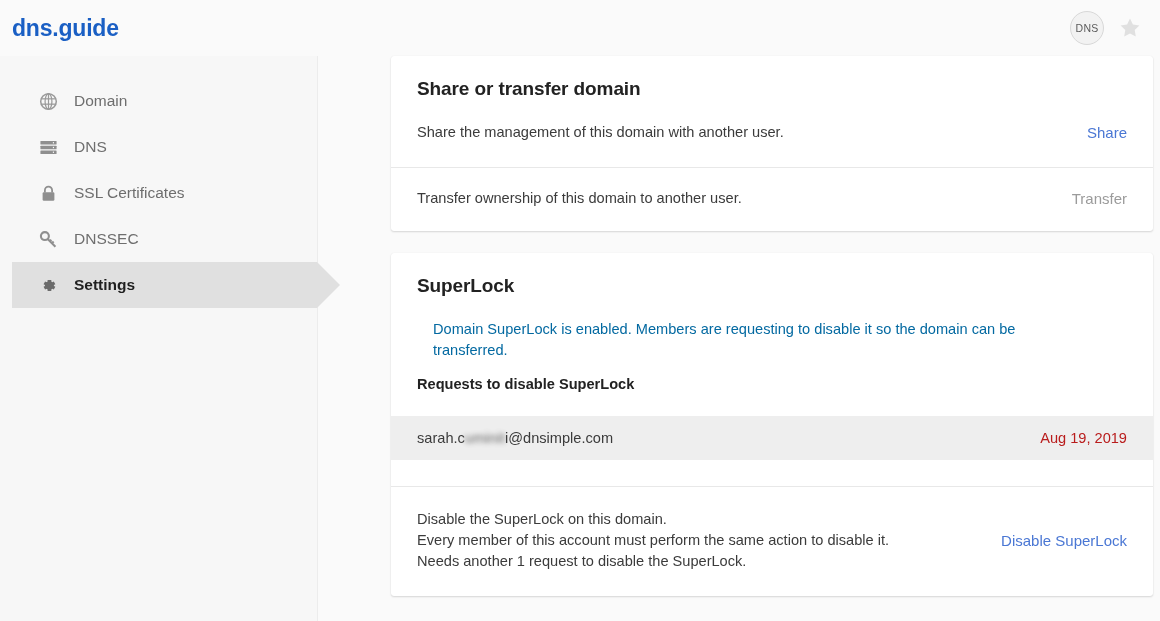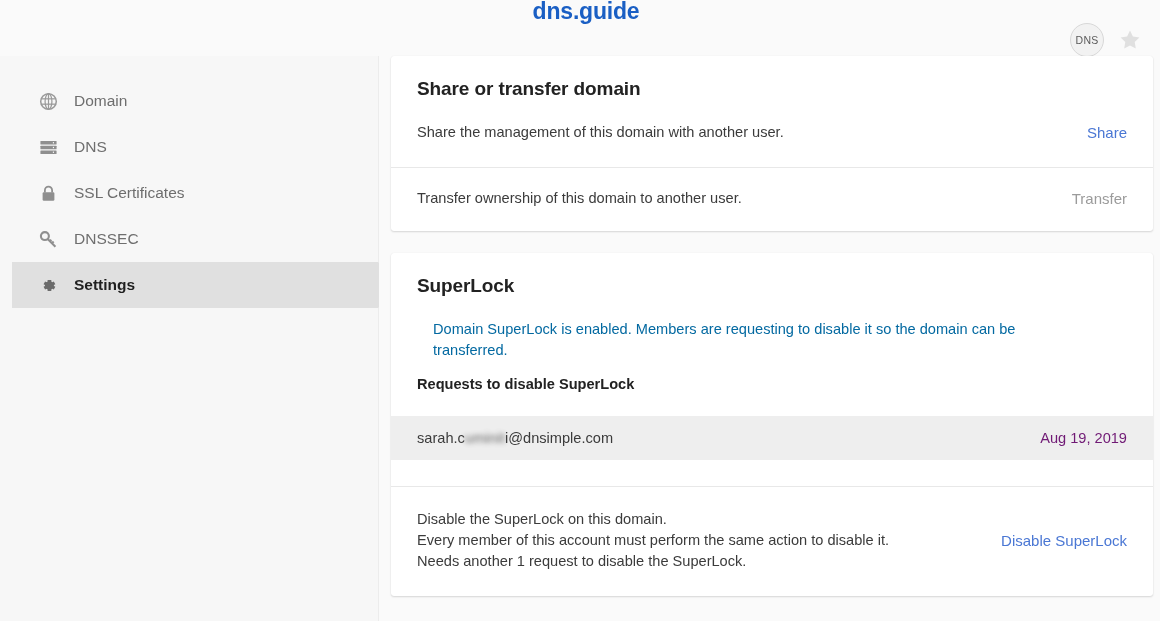--- a/index.html
+++ b/index.html
@@ -10,21 +10,21 @@
     font-family: "Liberation Sans", sans-serif;
     -webkit-font-smoothing: antialiased;
   }
   .app { position: relative; width: 1160px; height: 621px; overflow: hidden; background:#fafafa; }
 
   
   .header {
     position: absolute; top: 0; left: 0;
     width: 1160px; height: 56px;
     background: #fafafa;
-    display: flex; align-items: center; flex-direction: column;
+    display: flex; align-items: center;
   }
   .brand {
     margin-left: 12px;
     font-size: 23px;
     font-weight: 700;
     color: #1a5fc4;
     letter-spacing: -0.2px;
     line-height: 1;
   }
   .header-right {
@@ -38,21 +38,21 @@
     background: #f2f2f2;
     display: flex; align-items: center; justify-content: center;
     font-size: 10.5px; color: #5a5a5a; font-weight: 400;
     letter-spacing: 0.2px;
   }
   .star-icon { width: 24px; height: 24px; display:block; }
 
   
   .sidebar {
     position: absolute; top: 56px; left: 0;
-    width: 379px; height: 565px;
+    width: 318px; height: 565px;
     background: #f7f7f7;
     border-right: 1px solid #ececec;
     padding-top: 22px;
   }
   .nav-item {
     position: relative;
     height: 46px;
     display: flex; align-items: center;
     padding-left: 26px;
     margin: 0 0 0 12px;
@@ -143,21 +143,21 @@
     margin: 0;
   }
 
   .req-row {
     display: flex; align-items: center; justify-content: space-between;
     background: #eeeeee;
     padding: 14px 26px;
     font-size: 14.6px;
     color: #3b3b3b;
   }
-  .req-row .req-date { color: #701a75; }
+  .req-row .req-date { color: #b91c1c; }
   .req-blank {
     height: 26px; background: #ffffff;
   }
   .redacted {
     display: inline-block;
     filter: blur(2.4px);
     opacity: 0.78;
     letter-spacing: 0.2px;
   }
   .bottom-row { display: flex; justify-content: space-between; }

